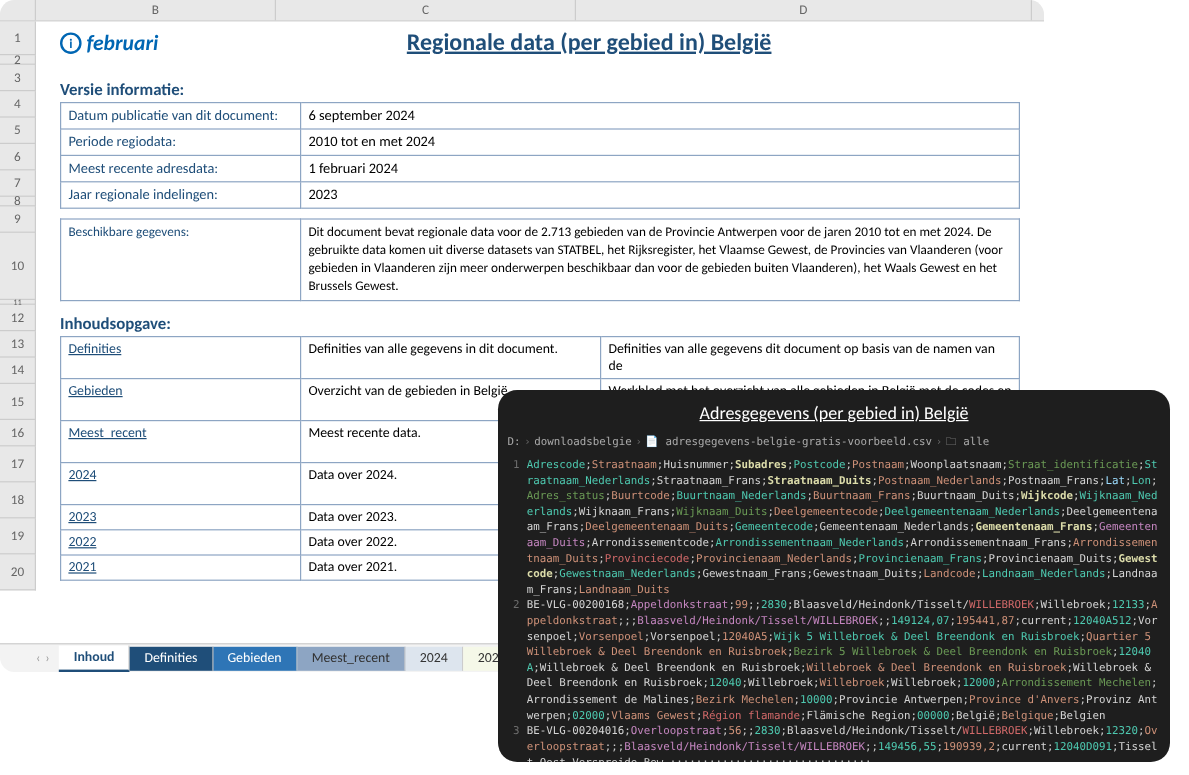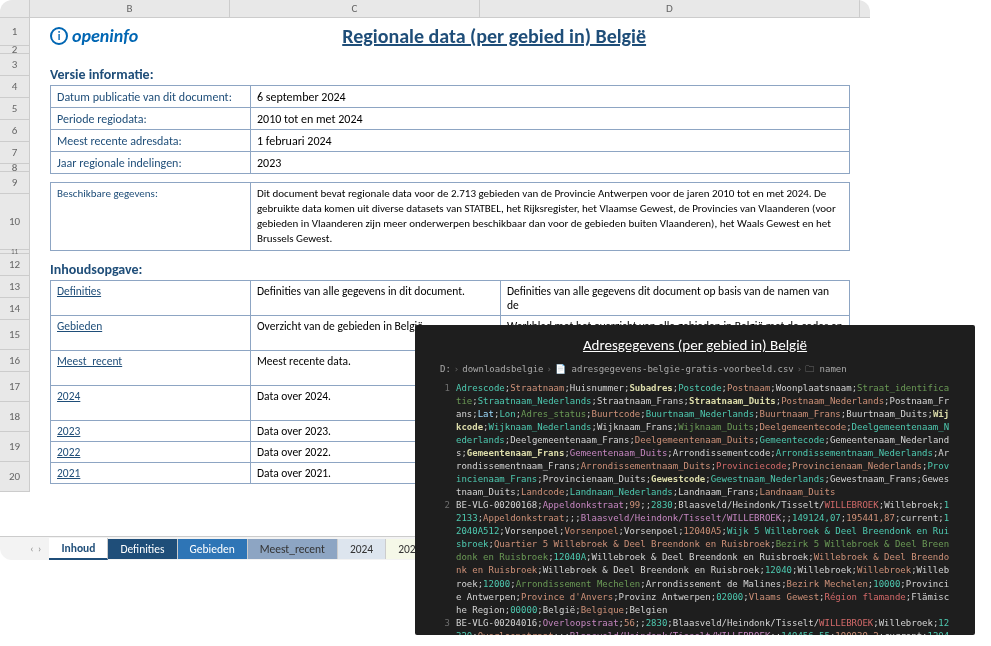--- a/index.html
+++ b/index.html
@@ -48,21 +48,21 @@
     .tab-nav { display: flex; gap: 4px; padding-right: 8px; color: #999; font-size: 11px; }
     .tab-nav span { cursor: pointer; }
     .sheet-tab { padding: 3px 12px; font-size: 11.5px; border-right: 1px solid #ccc; color: #fff; cursor: pointer; }
     .sheet-tab.active { background: #fff; color: #1f4e79; font-weight: bold; border-bottom: 2px solid #1f4e79; }
     .sheet-tab.t1 { background: #1f4e79; }
     .sheet-tab.t2 { background: #2e75b6; }
     .sheet-tab.t3 { background: #8da5c3; color: #333; }
     .sheet-tab.t4 { background: #dde5ee; color: #333; }
     .sheet-tab.t5 { background: #f5f8e8; color: #333; }
     
-    .code-window { position: absolute; top: 325px; left: 415px; width: 560px; height: 310px; background: #1e1e1e; border-radius: 2px; color: #ccc; font-family: 'Consolas', monospace; font-size: 9px; padding: 10px 25px; overflow: hidden; line-height: 1.45; }
+    .code-window { position: absolute; top: 325px; left: 415px; width: 560px; height: 310px; background: #1e1e1e; border-radius: 16px; color: #ccc; font-family: 'Consolas', monospace; font-size: 9px; padding: 10px 8px; overflow: hidden; line-height: 1.45; }
     .code-title { text-align: center; color: #fff; font-size: 15px; text-decoration: underline; margin-bottom: 6px; font-family: Calibri, Arial, sans-serif; }
     .breadcrumb { color: #888; font-size: 9px; margin-bottom: 6px; }
     .breadcrumb .seg { color: #aaa; }
     .breadcrumb .sep { color: #666; margin: 0 3px; }
     .code-line { display: flex; }
     .line-num { width: 16px; color: #6e6e6e; text-align: right; padding-right: 6px; flex-shrink: 0; user-select: none; }
     .line-content { flex: 1; word-break: break-all; }
     .c-teal { color: #4ec9b0; }
     .c-orange { color: #ce9178; }
     .c-yellow { color: #dcdcaa; font-weight: bold; }
@@ -103,21 +103,21 @@
     <div class="row-header med">17</div>
     <div class="row-header med">18</div>
     <div class="row-header med">19</div>
     <div class="row-header med">20</div>
   </div>
 
   <div class="sheet-content">
     <div class="logo-row">
       <div class="logo">
         <span class="logo-icon">i</span>
-        <span>openinfo</span>
+        <span>februari</span>
       </div>
       <div class="page-title">Regionale data (per gebied in) België</div>
     </div>
 
     <div style="height:8px"></div>
     <div class="section-title">Versie informatie:</div>
     <table class="info-table">
       <tbody>
           <tr>
             <td class="label">Datum publicatie van dit document:</td>
@@ -201,21 +201,21 @@
     <div class="sheet-tab t2">Gebieden</div>
     <div class="sheet-tab t3">Meest_recent</div>
     <div class="sheet-tab t4">2024</div>
     <div class="sheet-tab t5">2023</div>
   </div>
 </div>
 
 <div class="code-window">
   <div class="code-title">Adresgegevens (per gebied in) België</div>
   <div class="breadcrumb">
-    <span class="seg">D:</span><span class="sep">›</span><span class="seg">downloadsbelgie</span><span class="sep">›</span><span class="seg">📄 <span>adresgegevens-belgie-gratis-voorbeeld.csv</span></span><span class="sep">›</span><span class="seg">🗀 <span>namen</span></span>
+    <span class="seg">D:</span><span class="sep">›</span><span class="seg">downloadsbelgie</span><span class="sep">›</span><span class="seg">📄 <span>adresgegevens-belgie-gratis-voorbeeld.csv</span></span><span class="sep">›</span><span class="seg">🗀 <span>alle</span></span>
   </div>
   <div class="code-line">
     <div class="line-num">1</div>
     <div class="line-content"><span class="c-teal">Adrescode</span>;<span class="c-orange">Straatnaam</span>;<span class="c-white">Huisnummer</span>;<span class="c-yellow">Subadres</span>;<span class="c-teal">Postcode</span>;<span class="c-orange">Postnaam</span>;<span class="c-white">Woonplaatsnaam</span>;<span class="c-green">Straat_identificatie</span>;<span class="c-teal">Straatnaam_Nederlands</span>;<span class="c-white">Straatnaam_Frans</span>;<span class="c-yellow">Straatnaam_Duits</span>;<span class="c-orange">Postnaam_Nederlands</span>;<span class="c-white">Postnaam_Frans</span>;<span class="c-cyan">Lat</span>;<span class="c-teal">Lon</span>;<span class="c-green">Adres_status</span>;<span class="c-orange">Buurtcode</span>;<span class="c-teal">Buurtnaam_Nederlands</span>;<span class="c-orange">Buurtnaam_Frans</span>;<span class="c-white">Buurtnaam_Duits</span>;<span class="c-yellow">Wijkcode</span>;<span class="c-teal">Wijknaam_Nederlands</span>;<span class="c-white">Wijknaam_Frans</span>;<span class="c-green">Wijknaam_Duits</span>;<span class="c-orange">Deelgemeentecode</span>;<span class="c-teal">Deelgemeentenaam_Nederlands</span>;<span class="c-white">Deelgemeentenaam_Frans</span>;<span class="c-orange">Deelgemeentenaam_Duits</span>;<span class="c-teal">Gemeentecode</span>;<span class="c-white">Gemeentenaam_Nederlands</span>;<span class="c-yellow">Gemeentenaam_Frans</span>;<span class="c-purple">Gemeentenaam_Duits</span>;<span class="c-white">Arrondissementcode</span>;<span class="c-teal">Arrondissementnaam_Nederlands</span>;<span class="c-white">Arrondissementnaam_Frans</span>;<span class="c-orange">Arrondissementnaam_Duits</span>;<span class="c-red">Provinciecode</span>;<span class="c-orange">Provincienaam_Nederlands</span>;<span class="c-teal">Provincienaam_Frans</span>;<span class="c-white">Provincienaam_Duits</span>;<span class="c-yellow">Gewestcode</span>;<span class="c-teal">Gewestnaam_Nederlands</span>;<span class="c-white">Gewestnaam_Frans</span>;<span class="c-white">Gewestnaam_Duits</span>;<span class="c-orange">Landcode</span>;<span class="c-teal">Landnaam_Nederlands</span>;<span class="c-white">Landnaam_Frans</span>;<span class="c-orange">Landnaam_Duits</span></div>
   </div>
   <div class="code-line">
     <div class="line-num">2</div>
     <div class="line-content"><span class="c-white">BE-VLG-00200168</span>;<span class="c-purple">Appeldonkstraat</span>;<span class="c-orange">99</span>;;<span class="c-teal">2830</span>;<span class="c-white">Blaasveld/Heindonk/Tisselt/</span><span class="c-red">WILLEBROEK</span>;<span class="c-white">Willebroek</span>;<span class="c-teal">12133</span>;<span class="c-orange">Appeldonkstraat</span>;;;<span class="c-purple">Blaasveld/Heindonk/Tisselt/WILLEBROEK</span>;;<span class="c-teal">149124,07</span>;<span class="c-orange">195441,87</span>;<span class="c-white">current</span>;<span class="c-teal">12040A512</span>;<span class="c-white">Vorsenpoel</span>;<span class="c-orange">Vorsenpoel</span>;<span class="c-white">Vorsenpoel</span>;<span class="c-orange">12040A5</span>;<span class="c-teal">Wijk 5 Willebroek &amp; Deel Breendonk en Ruisbroek</span>;<span class="c-orange">Quartier 5 Willebroek &amp; Deel Breendonk en Ruisbroek</span>;<span class="c-green">Bezirk 5 Willebroek &amp; Deel Breendonk en Ruisbroek</span>;<span class="c-teal">12040A</span>;<span class="c-white">Willebroek &amp; Deel Breendonk en Ruisbroek</span>;<span class="c-orange">Willebroek &amp; Deel Breendonk en Ruisbroek</span>;<span class="c-white">Willebroek &amp; Deel Breendonk en Ruisbroek</span>;<span class="c-teal">12040</span>;<span class="c-white">Willebroek</span>;<span class="c-orange">Willebroek</span>;<span class="c-white">Willebroek</span>;<span class="c-teal">12000</span>;<span class="c-green">Arrondissement Mechelen</span>;<span class="c-white">Arrondissement de Malines</span>;<span class="c-orange">Bezirk Mechelen</span>;<span class="c-teal">10000</span>;<span class="c-white">Provincie Antwerpen</span>;<span class="c-orange">Province d'Anvers</span>;<span class="c-white">Provinz Antwerpen</span>;<span class="c-teal">02000</span>;<span class="c-orange">Vlaams Gewest</span>;<span class="c-red">Région flamande</span>;<span class="c-white">Flämische Region</span>;<span class="c-teal">00000</span>;<span class="c-white">België</span>;<span class="c-orange">Belgique</span>;<span class="c-white">Belgien</span></div>
   </div>
   <div class="code-line">

